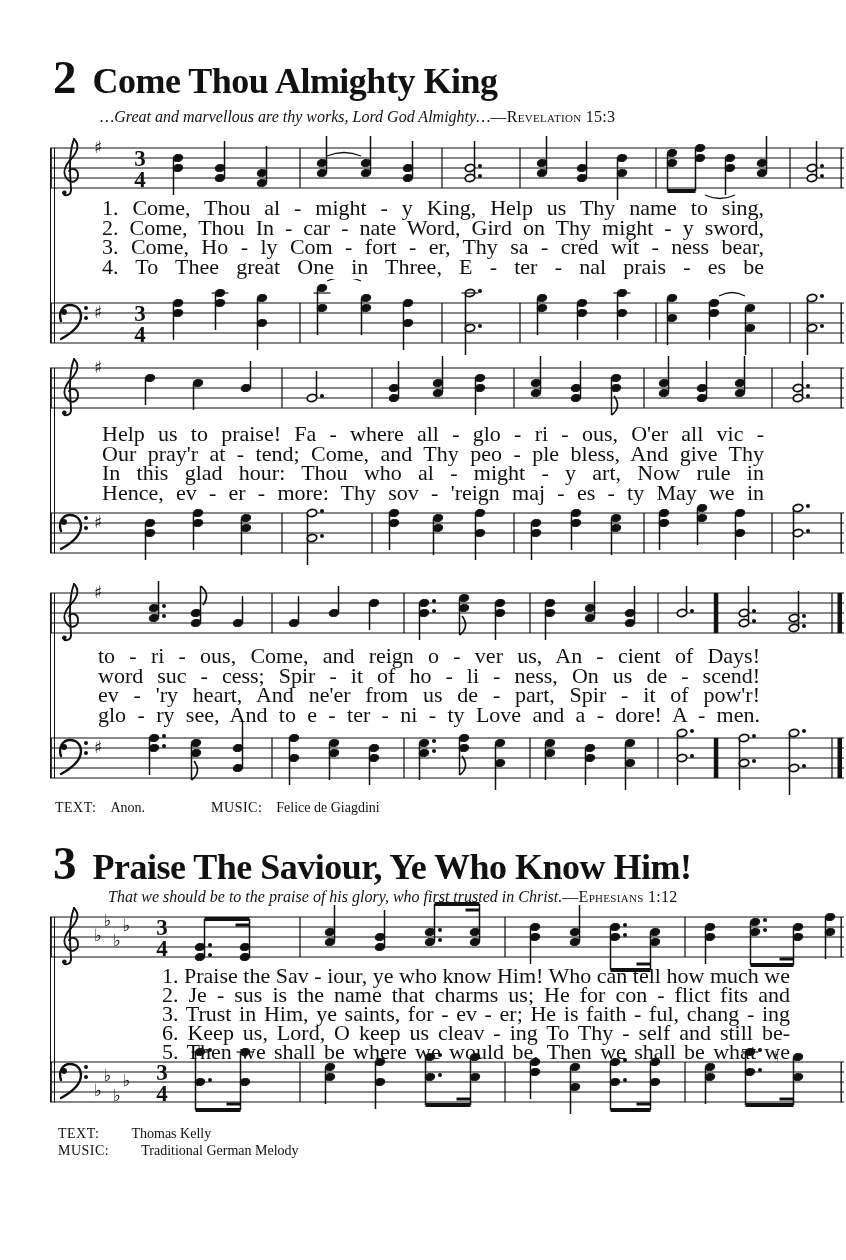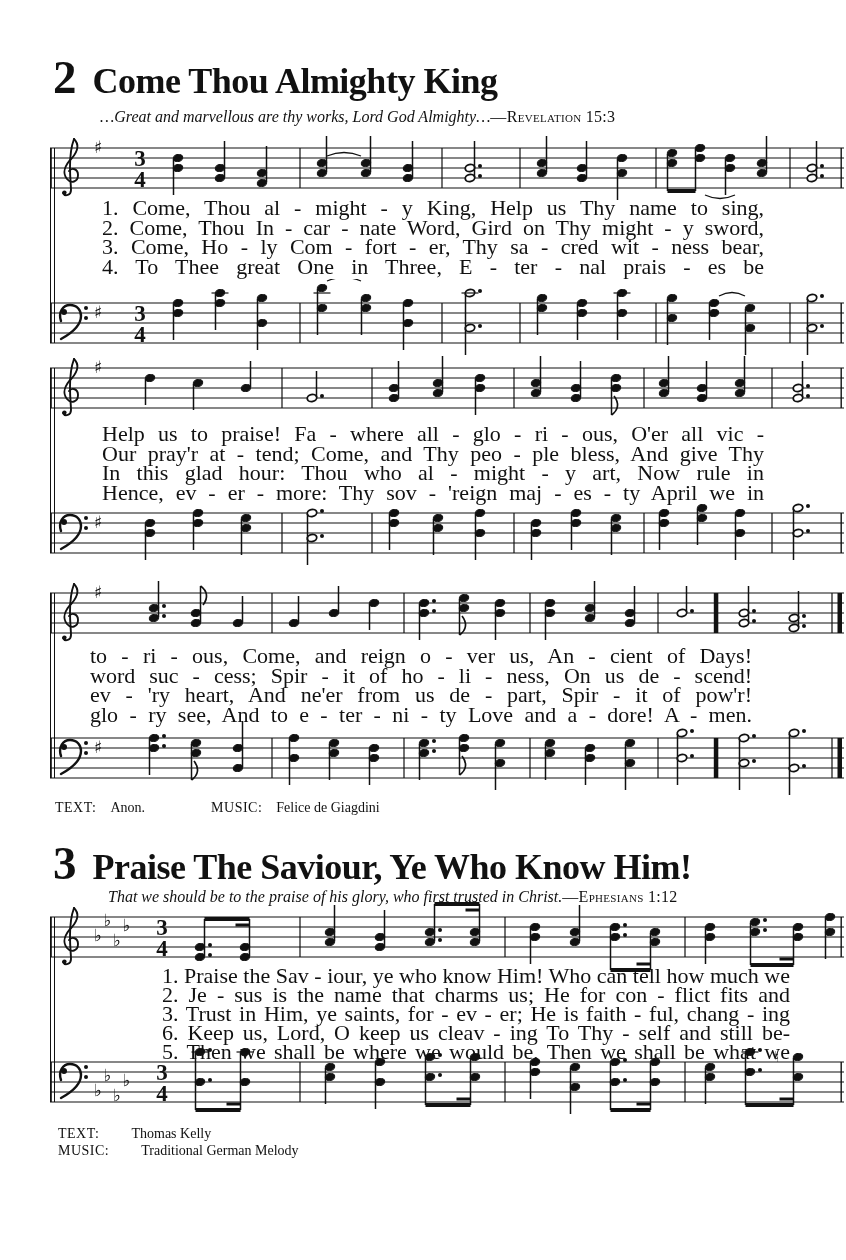--- a/index.html
+++ b/index.html
@@ -255,21 +255,21 @@
       <ellipse cx="748" cy="54" rx="4.8" ry="3.5" transform="rotate(-14 748 54)" fill="#fff" stroke="#111111" stroke-width="1.8"></ellipse>
       <circle cx="758" cy="52" r="2" fill="#111111"></circle>
       <line x1="752.5" y1="53" x2="752.5" y2="17" stroke="#111111" stroke-width="1.5"></line>
       <line x1="791.2" y1="24" x2="791.2" y2="64" stroke="#111111" stroke-width="1.4"></line>
     </svg>
 
   <div class="abs lyrics" style="left:52px;top:424px;padding-left:50px;padding-right:30px;box-sizing:border-box;">
     <div class="lyric-line">Help us to praise! Fa - where all - glo - ri - ous, O'er all vic -</div>
     <div class="lyric-line">Our pray'r at - tend; Come, and Thy peo - ple bless, And give Thy</div>
     <div class="lyric-line">In this glad hour: Thou who al - might - y art, Now rule in</div>
-    <div class="lyric-line">Hence, ev - er - more: Thy sov - 'reign maj - es - ty April we in</div>
+    <div class="lyric-line">Hence, ev - er - more: Thy sov - 'reign maj - es - ty May we in</div>
   </div>
 
   <svg class="abs staff" style="left:50px;top:489px;" width="794" height="84" viewBox="0 0 794 84">
       <line x1="0" y1="24" x2="794" y2="24" stroke="#111111" stroke-width="1.1"></line>
       <line x1="0" y1="34" x2="794" y2="34" stroke="#111111" stroke-width="1.1"></line>
       <line x1="0" y1="44" x2="794" y2="44" stroke="#111111" stroke-width="1.1"></line>
       <line x1="0" y1="54" x2="794" y2="54" stroke="#111111" stroke-width="1.1"></line>
       <line x1="0" y1="64" x2="794" y2="64" stroke="#111111" stroke-width="1.1"></line>
       <line x1="0.9" y1="24" x2="0.9" y2="64" stroke="#111111" stroke-width="1.8"></line>
       <g transform="translate(8,24)">
@@ -400,21 +400,21 @@
       <line x1="698.5" y1="53" x2="698.5" y2="17" stroke="#111111" stroke-width="1.5"></line>
       <ellipse cx="744" cy="49" rx="4.8" ry="3.5" transform="rotate(-14 744 49)" fill="#fff" stroke="#111111" stroke-width="1.8"></ellipse>
       <circle cx="754" cy="47" r="2" fill="#111111"></circle>
       <ellipse cx="744" cy="59" rx="4.8" ry="3.5" transform="rotate(-14 744 59)" fill="#fff" stroke="#111111" stroke-width="1.8"></ellipse>
       <circle cx="754" cy="57" r="2" fill="#111111"></circle>
       <line x1="748.5" y1="58" x2="748.5" y2="22" stroke="#111111" stroke-width="1.5"></line>
       <line x1="782" y1="24" x2="782" y2="64" stroke="#111111" stroke-width="1.2"></line>
       <rect x="787.5" y="24" width="4.5" height="40" fill="#111111"></rect>
     </svg>
 
-  <div class="abs lyrics" style="left:40px;top:646px;padding-left:50px;padding-right:30px;box-sizing:border-box;">
+  <div class="abs lyrics" style="left:48px;top:646px;padding-left:50px;padding-right:30px;box-sizing:border-box;">
     <div class="lyric-line">to - ri - ous, Come, and reign o - ver us, An - cient of Days!</div>
     <div class="lyric-line">word suc - cess; Spir - it of ho - li - ness, On us de - scend!</div>
     <div class="lyric-line">ev - 'ry heart, And ne'er from us de - part, Spir - it of pow'r!</div>
     <div class="lyric-line">glo - ry see, And to e - ter - ni - ty Love and a - dore! A - men.</div>
   </div>
 
   <svg class="abs staff" style="left:50px;top:714px;" width="794" height="84" viewBox="0 0 794 84">
       <line x1="0" y1="24" x2="794" y2="24" stroke="#111111" stroke-width="1.1"></line>
       <line x1="0" y1="34" x2="794" y2="34" stroke="#111111" stroke-width="1.1"></line>
       <line x1="0" y1="44" x2="794" y2="44" stroke="#111111" stroke-width="1.1"></line>

